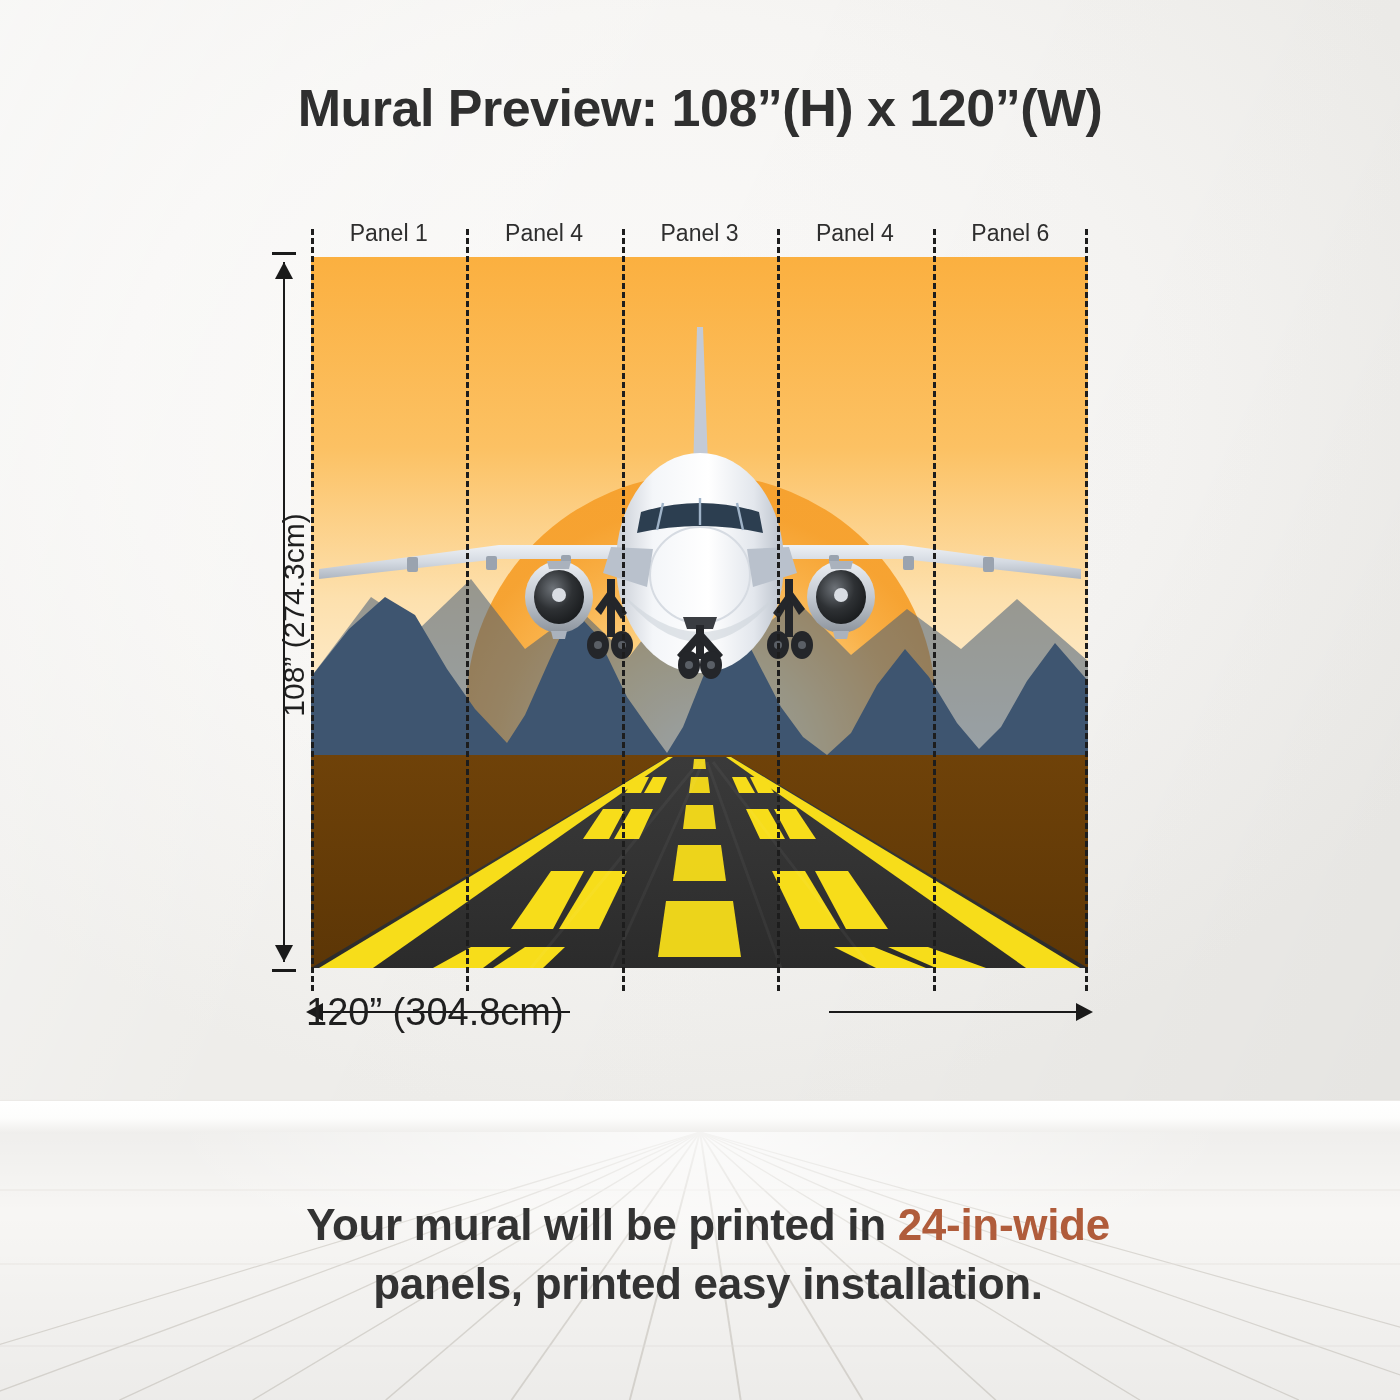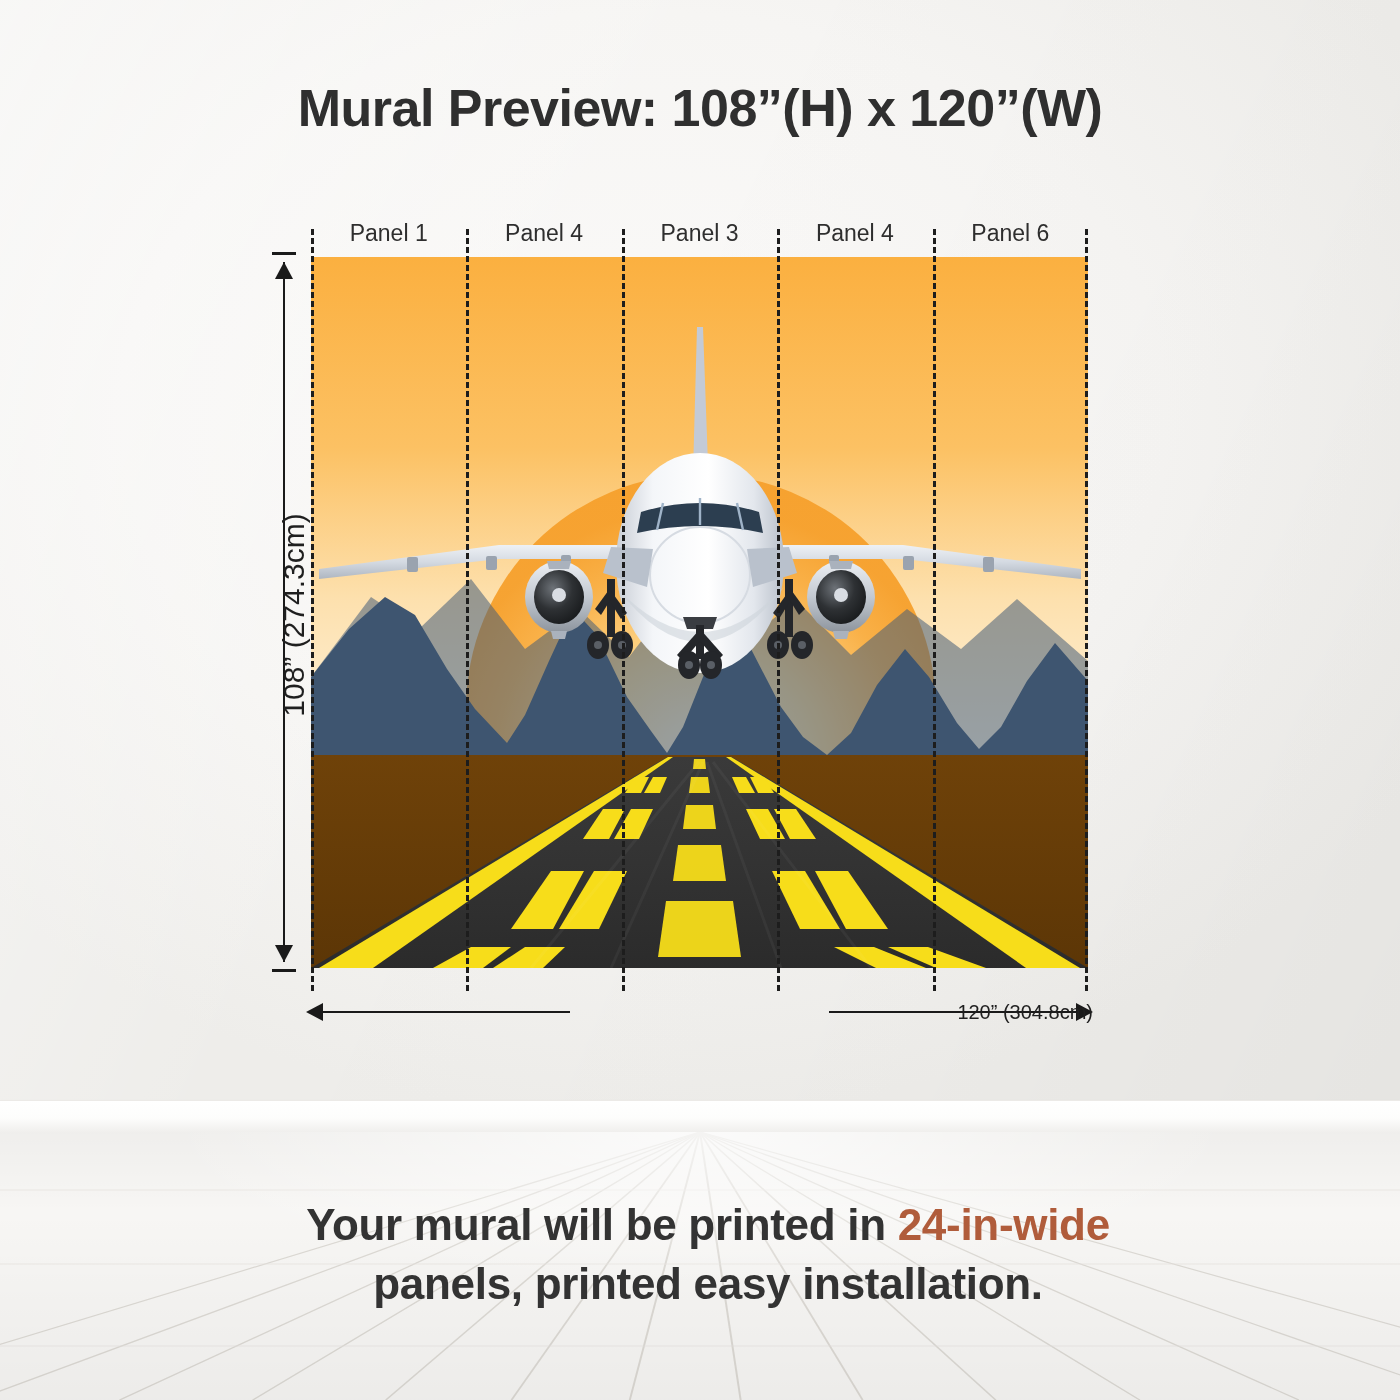--- a/index.html
+++ b/index.html
@@ -126,21 +126,21 @@
   .arrow-lt, .arrow-rt {
     position:absolute; top:11px;
     width:0; height:0;
     border-top:9px solid transparent;
     border-bottom:9px solid transparent;
   }
   .arrow-lt { left:0; border-right:17px solid #1a1a1a; }
   .arrow-rt { right:0; border-left:17px solid #1a1a1a; }
   .dim-h-label {
     position:absolute; left:0; top:0; width:100%;
-    text-align:right; font-size:20px; color:#1f1f1f;
+    text-align:left; font-size:38px; color:#1f1f1f;
     line-height:40px;
   }
 
   
   .caption {
     position:absolute; left:0; top:1196px; width:1400px;
     text-align:center;
     font-size:44px; font-weight:bold; color:#333333;
     line-height:1.33;
     letter-spacing:-.3px;

